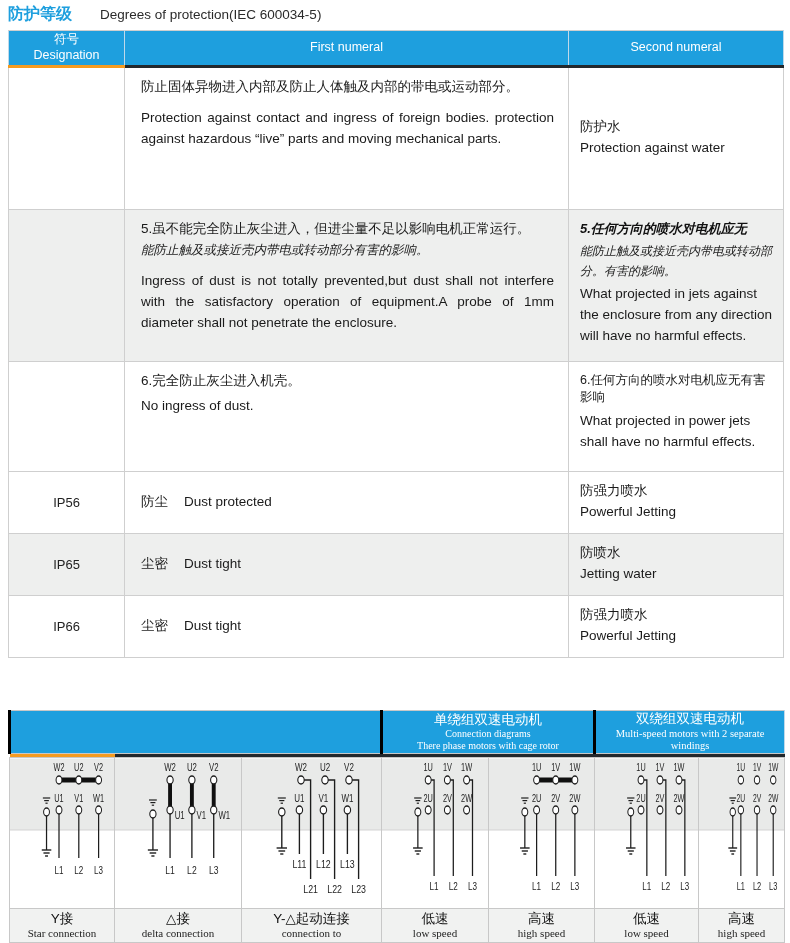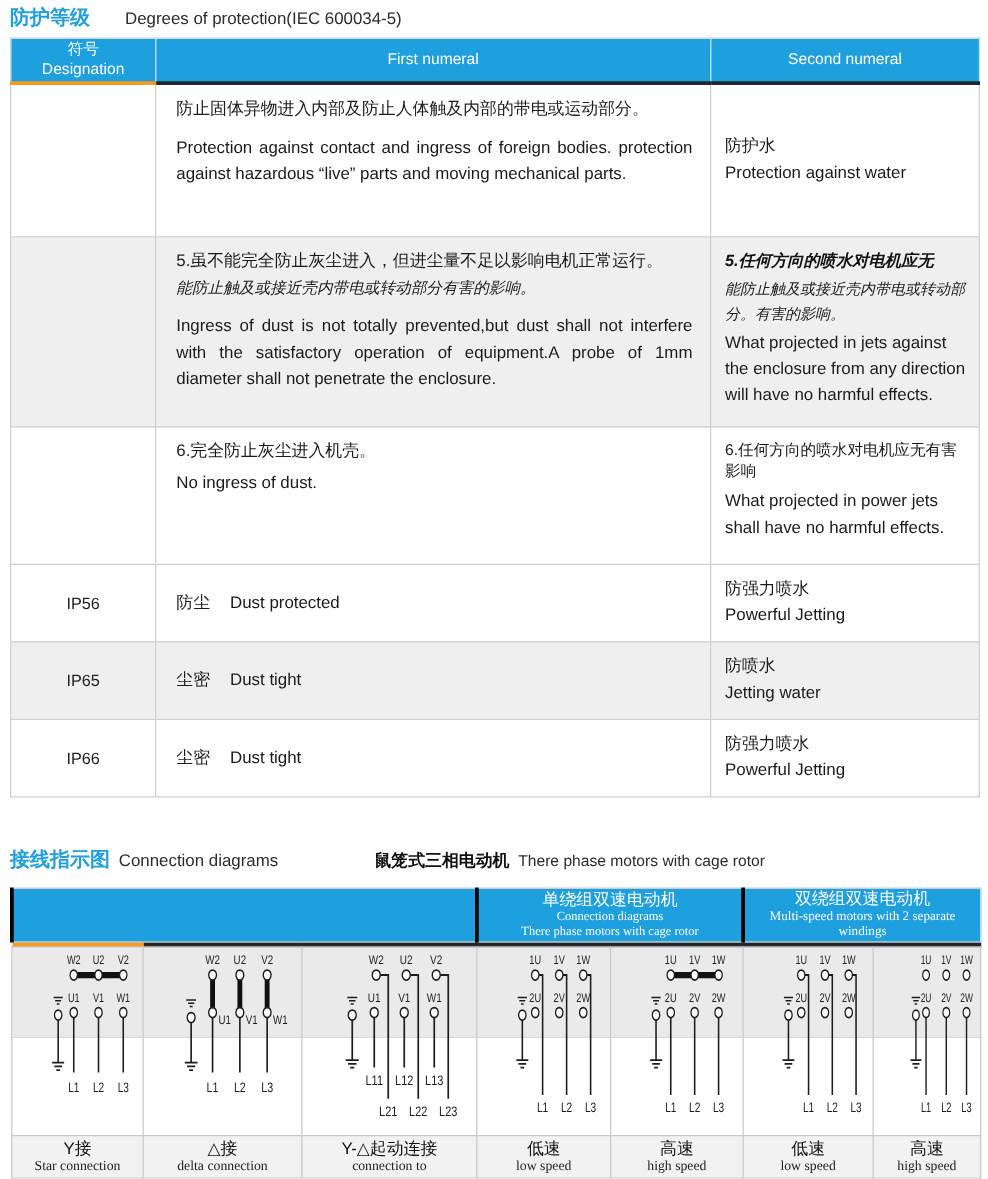--- a/index.html
+++ b/index.html
@@ -94,21 +94,21 @@
       <tr>
         <th class="u-orange">
           <div>符号</div>
           <div>Designation</div>
         </th>
         <th class="u-dark">First numeral</th>
         <th class="u-dark">Second numeral</th>
       </tr>
     </thead>
     <tbody>
-      <tr style="height:123px;">
+      <tr style="height:143px;">
         <td class="c-ip"></td>
         <td class="c-first v-top pt">
           <p class="zh">防止固体异物进入内部及防止人体触及内部的带电或运动部分。</p>
           <p class="en just">Protection against contact and ingress of foreign bodies. protection against hazardous “live” parts and moving mechanical parts.</p>
         </td>
         <td class="c-second">
           <p class="zh" style="margin-bottom:2px;">防护水</p>
           <p class="en">Protection against water</p>
         </td>
       </tr>
@@ -162,26 +162,20 @@
           <p class="zh pair" style="margin:0;"><span>尘密</span><span class="g2">Dust tight</span></p>
         </td>
         <td class="c-second">
           <p class="zh" style="margin-bottom:2px;">防强力喷水</p>
           <p class="en">Powerful Jetting</p>
         </td>
       </tr>
     </tbody>
   </table>
 
-  <div class="sec-title" style="top:678px;">
-    <span class="zh">接线指示图</span>
-    <span class="en">Connection diagrams</span>
-    <span class="sub-zh">鼠笼式三相电动机</span>
-    <span class="sub-en">There phase motors with cage rotor</span>
-  </div>
 
   <table class="t2">
     <colgroup>
       <col style="width:105px">
         <col style="width:127px">
         <col style="width:140px">
       <col style="width:107px">
         <col style="width:106px">
         <col style="width:104px">
         <col style="width:86px">

